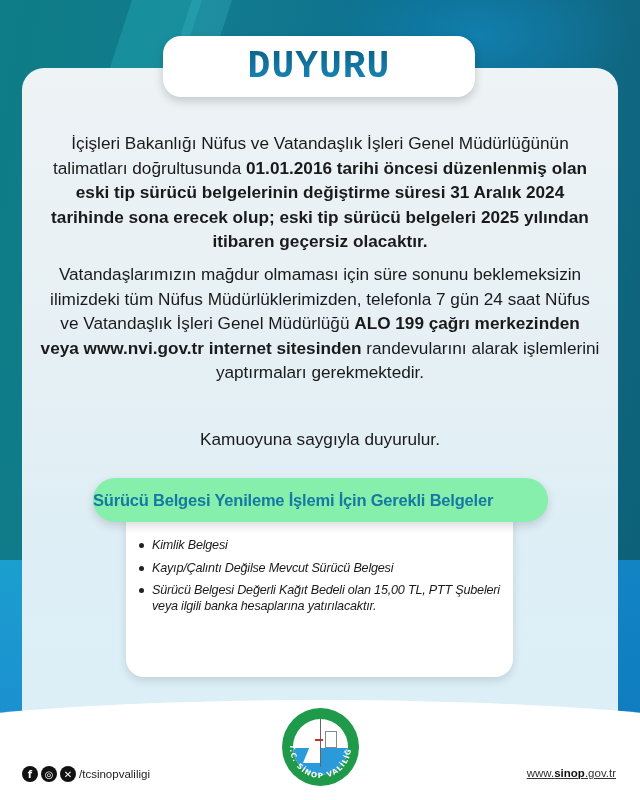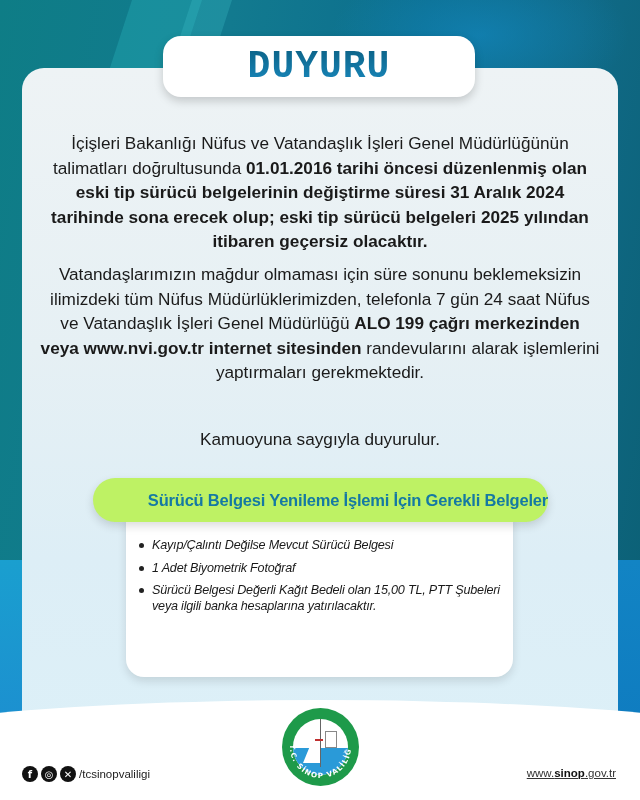--- a/index.html
+++ b/index.html
@@ -67,23 +67,23 @@
     font-family: "Liberation Sans", sans-serif;
     font-size: 17.2px; line-height: 24.5px;
   }
   .para b { font-weight: bold; }
   .p1 { top: 131px; }
   .p2 { top: 262px; }
   .p3 { top: 427px; }
 
   .sub-pill {
     position: absolute; left: 93px; top: 478px; width: 455px; height: 44px;
-    background: #bef264; border-radius: 22px;
+    background: #86efac; border-radius: 22px;
     box-shadow: 0 4px 10px rgba(0,0,0,0.14);
-    display: flex; align-items: center; justify-content: flex-end;
+    display: flex; align-items: center; justify-content: flex-start;
     z-index: 3;
   }
   .sub-text {
     font-family: "Liberation Sans", sans-serif;
     font-size: 16.5px; font-weight: bold; color: #1579a3;
     letter-spacing: -0.2px;
   }
   .list-box {
     position: absolute; left: 126px; top: 515px; width: 387px; height: 162px;
     background: #ffffff; border-radius: 0 0 18px 18px;
@@ -177,22 +177,22 @@
 </p>
 
 <p class="para p3">Kamuoyuna saygıyla duyurulur.</p>
 
 <div class="sub-pill">
   <span class="sub-text">Sürücü Belgesi Yenileme İşlemi İçin Gerekli Belgeler</span>
 </div>
 
 <div class="list-box">
   <ul class="list">
+    <li>Kimlik Belgesi</li>
     <li>Kayıp/Çalıntı Değilse Mevcut Sürücü Belgesi</li>
-    <li>1 Adet Biyometrik Fotoğraf</li>
     <li>Sürücü Belgesi Değerli Kağıt Bedeli olan 15,00 TL, PTT Şubeleri veya ilgili banka hesaplarına yatırılacaktır.</li>
   </ul>
 </div>
 
 <div class="logo">
   <div class="logo-inner">
     <div class="logo-sea"></div>
     <div class="logo-sail"></div>
     <div class="logo-sail-line"></div>
     <div class="logo-tower"></div>

